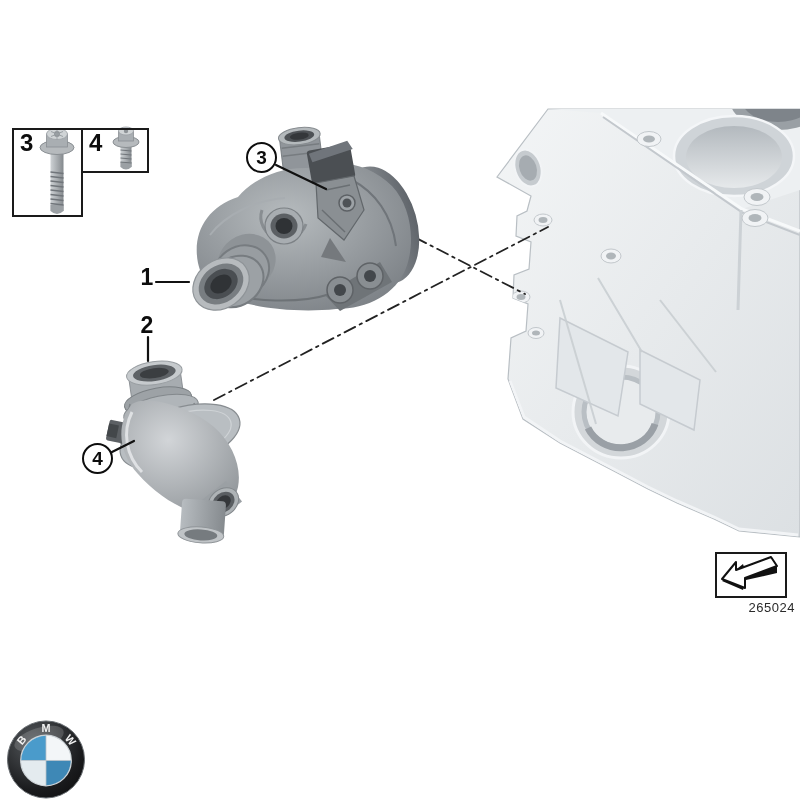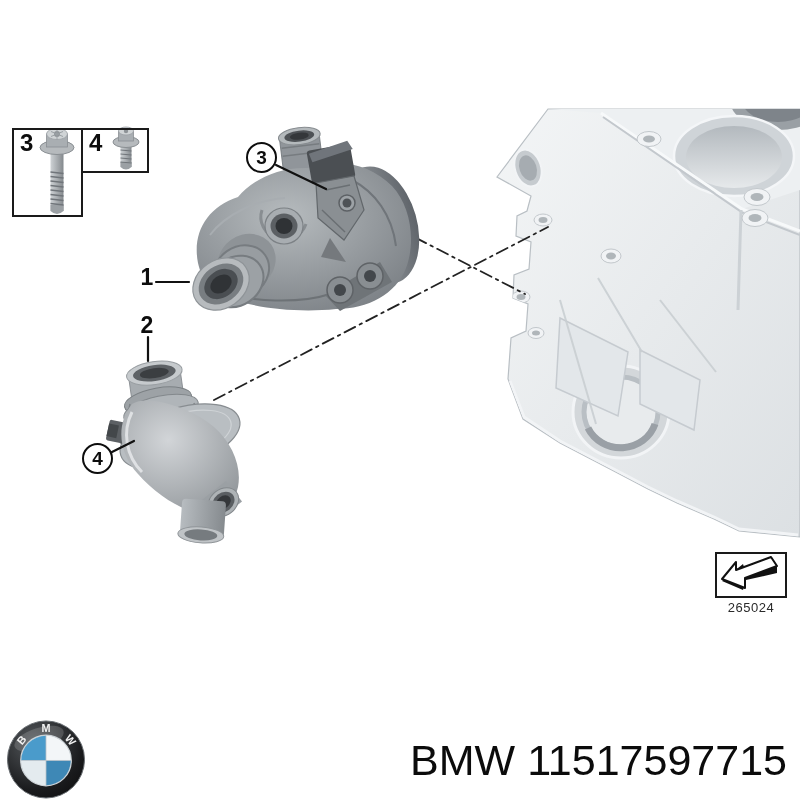--- a/index.html
+++ b/index.html
@@ -7,21 +7,21 @@
           font-family:"Liberation Sans", sans-serif;}
   svg{display:block;}
   #art{position:absolute;left:0;top:0;}
   .partbox{position:absolute;border:2px solid #1a1a1a;box-sizing:border-box;background:transparent;}
   .partbox .lbl{position:absolute;top:1px;left:6px;font-weight:bold;font-size:24px;color:#0d0d0d;line-height:1;}
   .callout-num{position:absolute;font-weight:bold;font-size:23px;color:#0d0d0d;line-height:1;width:22px;text-align:center;}
   .callout-circle{position:absolute;width:31px;height:31px;border:2.5px solid #0d0d0d;border-radius:50%;
                   background:#fff;box-sizing:border-box;display:flex;align-items:center;justify-content:center;
                   font-weight:bold;font-size:19px;color:#0d0d0d;}
   .next-box{position:absolute;left:715px;top:552px;width:72px;height:46px;border:2px solid #1a1a1a;box-sizing:border-box;}
-  .next-code{position:absolute;left:707px;top:600px;width:88px;text-align:center;font-size:13px;color:#2a2a2a;letter-spacing:.5px;}
+  .next-code{position:absolute;left:707px;top:600px;width:88px;text-align:right;font-size:13px;color:#2a2a2a;letter-spacing:.5px;}
   .part-number{position:absolute;top:739px;right:13px;font-size:43px;color:#0b0b0b;line-height:1;white-space:nowrap;}
   .logo-wrap{position:absolute;left:5px;top:719px;width:82px;height:81px;}
 </style>
 </head>
 <body>
 
 <div class="canvas">
 
   <svg id="art" width="800" height="800" viewBox="0 0 800 800">
     <defs>
@@ -296,15 +296,14 @@
       <path d="M 41,42 L 16,42 A 25,25 0 0 1 41,17 Z" fill="#4a9bcb"></path>
       <path d="M 41,42 L 41,17 A 25,25 0 0 1 66,42 Z" fill="#f3f6f8"></path>
       <path d="M 41,42 L 66,42 A 25,25 0 0 1 41,67 Z" fill="#3e88b6"></path>
       <path d="M 41,42 L 41,67 A 25,25 0 0 1 16,42 Z" fill="#e4ebef"></path>
       <path d="M 16,42 L 66,42 M 41,17 L 41,67" stroke="#b9c2c8" stroke-width="0.8" fill="none"></path>
       <text x="41" y="13.5" text-anchor="middle" font-size="11" font-weight="bold" fill="#f2f2f2" font-family="Liberation Sans, sans-serif" transform="rotate(-50 41 42)">B</text>
       <text x="41" y="13.5" text-anchor="middle" font-size="11" font-weight="bold" fill="#f2f2f2" font-family="Liberation Sans, sans-serif">M</text>
       <text x="41" y="13.5" text-anchor="middle" font-size="11" font-weight="bold" fill="#f2f2f2" font-family="Liberation Sans, sans-serif" transform="rotate(50 41 42)">W</text>
     </svg>
   </div>
-  <div class="part-number">BMW 11517597715</div>
 
 </div>
 
 </body></html>

